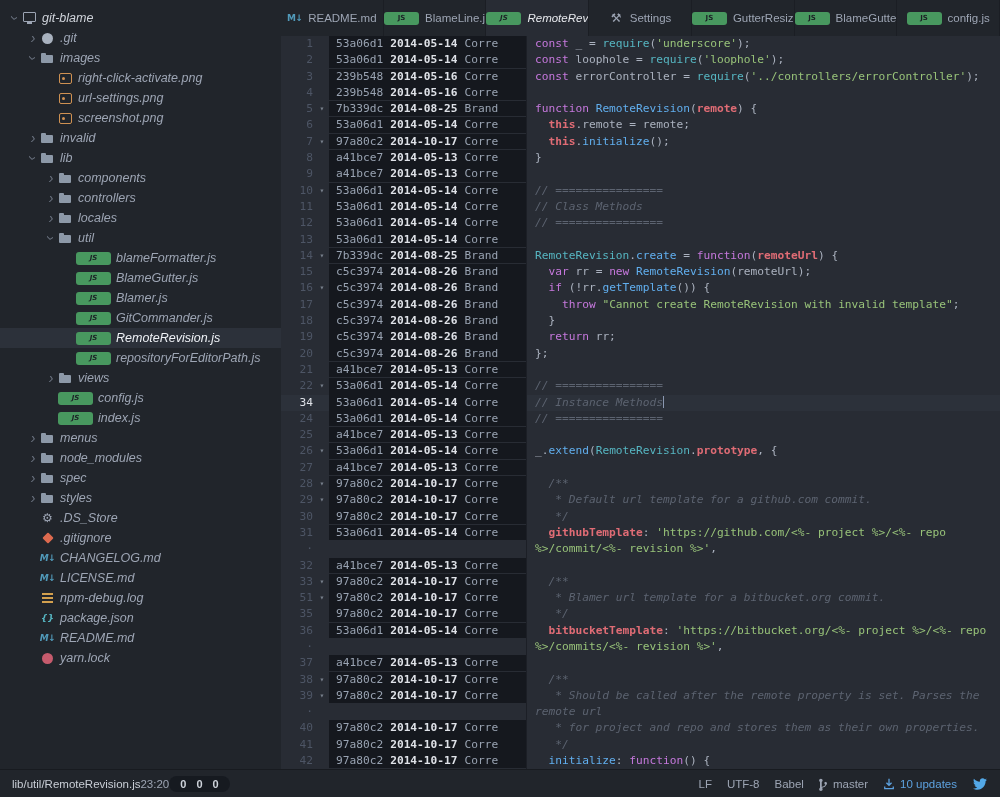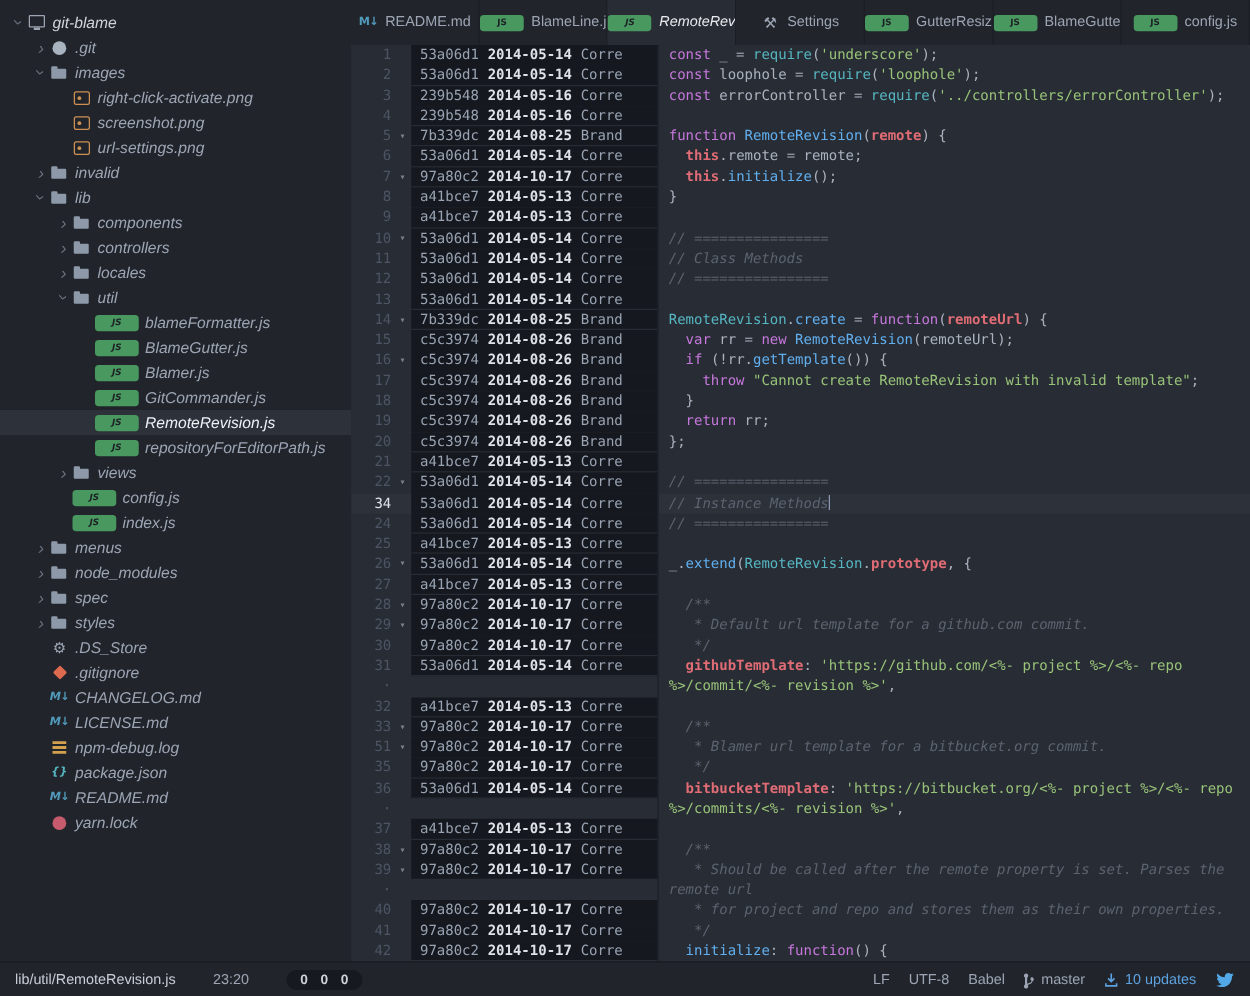--- a/index.html
+++ b/index.html
@@ -70,21 +70,21 @@
   .bauthor{ color:#99a3b2; margin-left:7px; }
   .cline{ flex:1; min-width:0; border-left:1px solid #1c1f26; padding-left:8px;
           white-space:pre; overflow:hidden; color:#abb2bf; }
   .tk-k{ color:#c678dd; } .tk-f{ color:#61afef; } .tk-s{ color:#98c379; }
   .tk-c{ color:#5c6370; font-style:italic; } .tk-r{ color:#e06c75;font-weight:bold; }
   .tk-y{ color:#56b6c2; } .tk-d{ color:#abb2bf; }
   .cursor{ display:inline-block; width:1px; height:12px; background:#8a97b0; vertical-align:-2px; }
   
   .status{ grid-row:2; grid-column:1 / 3; background:#21252b; border-top:1px solid #181b20;
            display:flex; align-items:center; padding:0 12px; color:#9da5b4; font-size:11.5px; }
-  .st-left{ display:flex; align-items:center; gap:30px; flex:1; }
+  .st-left{ display:flex; align-items:center; gap:0; flex:1; }
   .st-path{ color:#c9ced6; }
   .git-pill{ background:#161a20; border-radius:9px; padding:2px 11px; display:inline-flex; gap:10px;
              color:#ced3da; font-size:11px; font-weight:bold; }
   .st-right{ display:flex; align-items:center; gap:15px; }
   .st-branch{ display:inline-flex; gap:5px; align-items:center; }
   .st-updates{ color:#5da2e0; display:inline-flex; gap:5px; align-items:center; }
   .st-bird{ display:inline-flex; align-items:center; }
 </style>
 </head>
 <body>
@@ -113,27 +113,27 @@
       <div class="titem">
         <span class="tpad" style="width: 36px;"></span>
         <span class="tchev"></span>
         <span class="ficon icon-image"></span>
         <span class="tlabel">right-click-activate.png</span>
       </div>
       <div class="titem">
         <span class="tpad" style="width: 36px;"></span>
         <span class="tchev"></span>
         <span class="ficon icon-image"></span>
+        <span class="tlabel">url-settings.png</span>
+      </div>
+      <div class="titem">
+        <span class="tpad" style="width: 36px;"></span>
+        <span class="tchev"></span>
+        <span class="ficon icon-image"></span>
         <span class="tlabel">screenshot.png</span>
-      </div>
-      <div class="titem">
-        <span class="tpad" style="width: 36px;"></span>
-        <span class="tchev"></span>
-        <span class="ficon icon-image"></span>
-        <span class="tlabel">url-settings.png</span>
       </div>
       <div class="titem">
         <span class="tpad" style="width: 18px;"></span>
         <span class="tchev">›</span>
         <span class="ficon icon-folder"></span>
         <span class="tlabel">invalid</span>
       </div>
       <div class="titem">
         <span class="tpad" style="width: 18px;"></span>
         <span class="tchev down">›</span>

